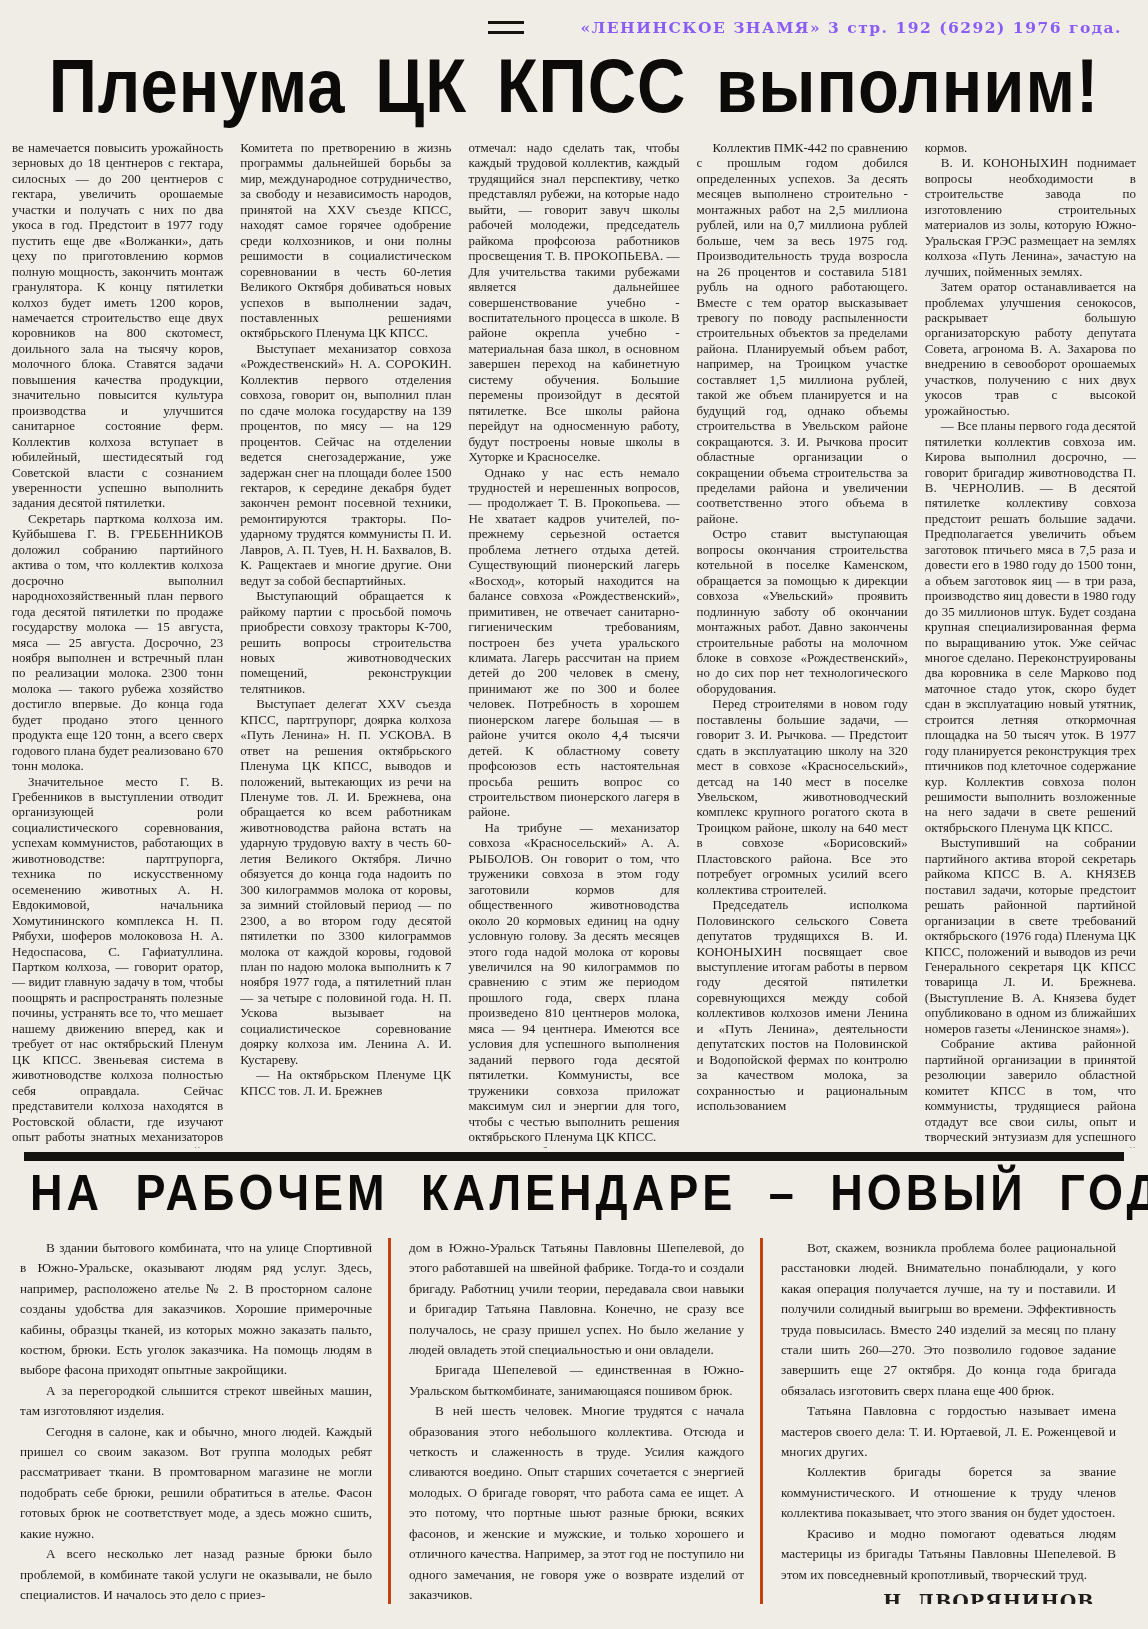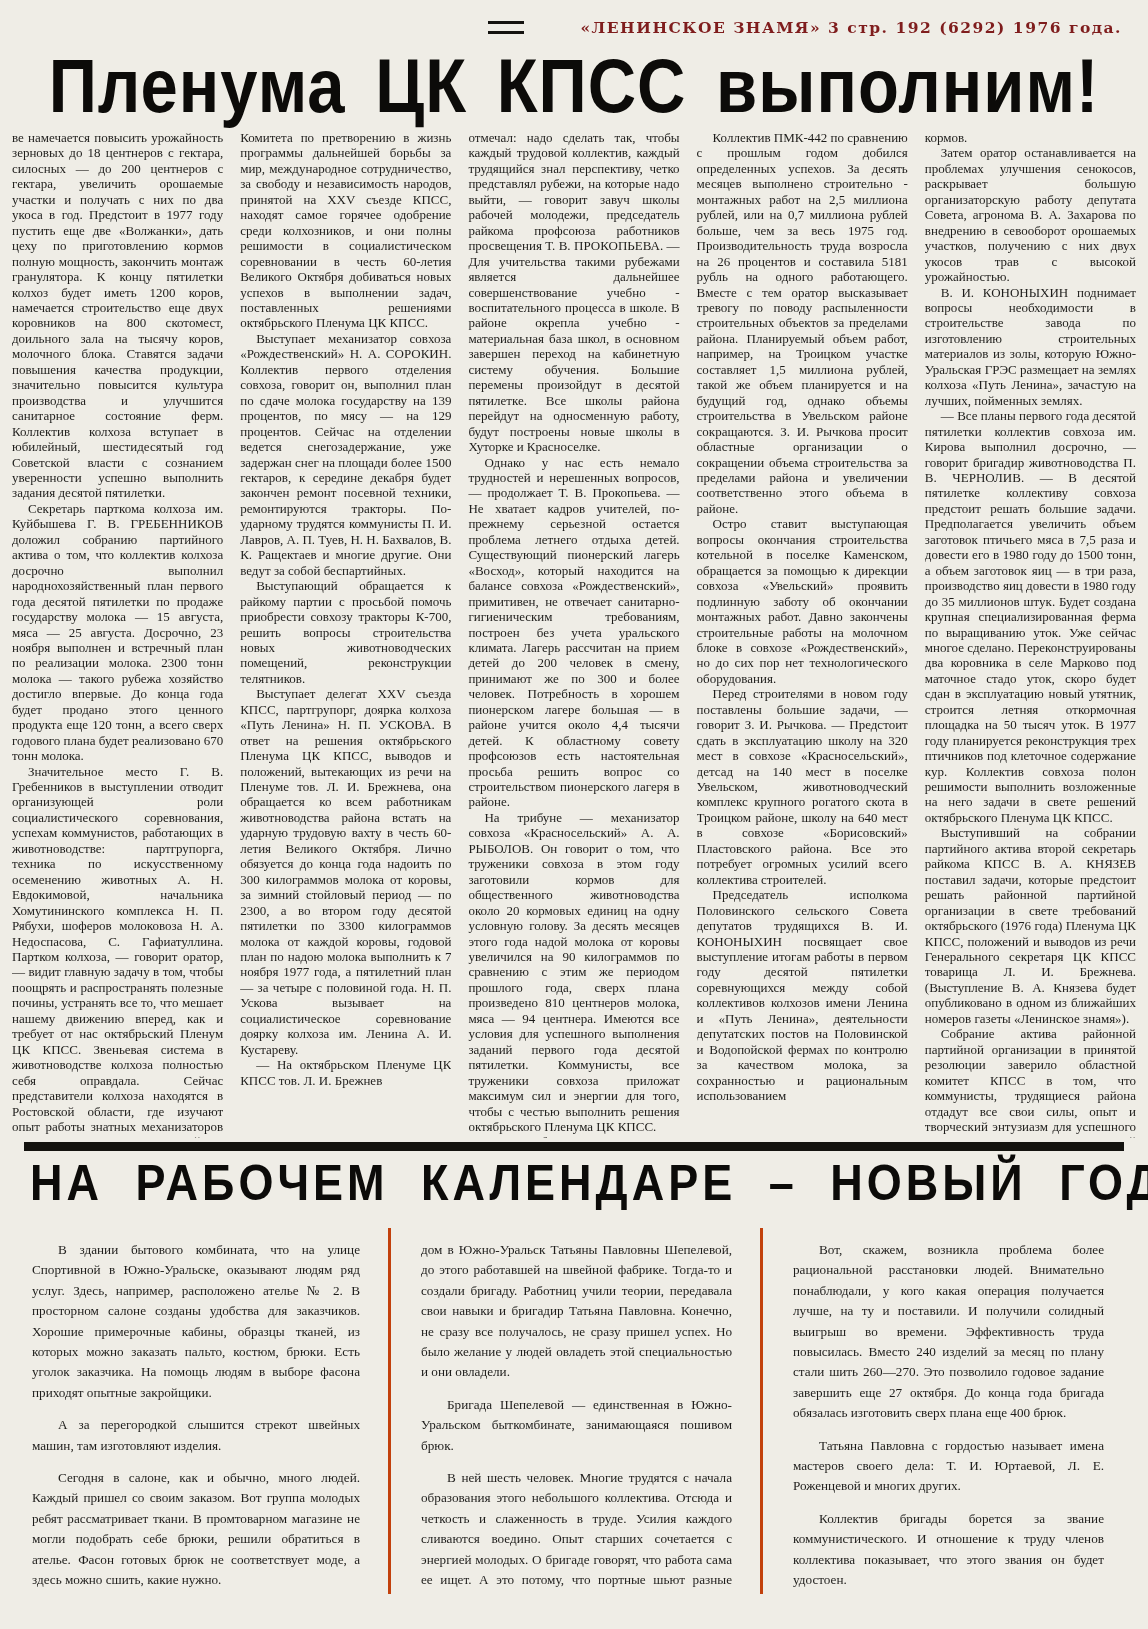--- a/index.html
+++ b/index.html
@@ -16,35 +16,35 @@
   .masthead{
     display:flex;justify-content:flex-end;align-items:center;
     padding:14px 26px 0 0;height:26px;
   }
   .double-rule{
     width:36px;height:7px;margin-right:56px;
     border-top:3px solid #14130f;border-bottom:3px solid #14130f;
   }
   .masthead-text{
     font-family:"DejaVu Serif","Liberation Serif",serif;
-    font-weight:bold;font-size:15.5px;letter-spacing:1.5px;color:#7f1d1d;
+    font-weight:bold;font-size:15.5px;letter-spacing:1.5px;color:#8b5cf6;
   }
   
   .lead-headline{
     margin:2px 20px 0;
     font-family:"Liberation Sans","DejaVu Sans",sans-serif;
     font-weight:bold;font-size:67px;line-height:76px;
     letter-spacing:1px;word-spacing:10px;
     color:#0c0b09;text-align:center;
     transform:scaleY(1.14);transform-origin:center top;
     white-space:nowrap;
   }
   
   .upper-columns{
-    margin:12px 12px 0;
+    margin:22px 12px 0;
     height:1008px;overflow:hidden;
     display:grid;grid-template-columns:repeat(5,1fr);column-gap:17px;
   }
   .news-col{overflow:hidden;}
   .news-col p{
     margin:0;padding:0;
     font-size:13px;line-height:15.45px;
     text-align:justify;
   }
   .news-col p.ind{text-indent:16px;}
@@ -61,21 +61,21 @@
   }
   
   .lower-columns{
     margin:22px 16px 0;
     height:366px;overflow:hidden;
     display:grid;grid-template-columns:1fr 1fr 1fr;
   }
   .lower-col{overflow:hidden;padding:0 16px 0 4px;}
   .lower-col + .lower-col{border-left:3px solid #c2410c;padding-left:18px;}
   .lower-col p{
-    margin:12px;padding:0;
+    margin:0;padding:0;
     font-size:13.2px;line-height:20.4px;
     text-align:justify;
   }
   .lower-col p.ind{text-indent:26px;}
   .signature{
     margin-top:4px;text-align:right;padding-right:14px;
     font-family:"DejaVu Serif","Liberation Serif",serif;
   }
   .signature .author{font-weight:bold;font-size:19px;line-height:24px;letter-spacing:1px;}
 </style>
@@ -117,22 +117,22 @@
 
     <div class="news-col">
       <p class="ind">Коллектив ПМК-442 по сравнению с прошлым годом добился определенных успехов. За десять месяцев выполнено строительно - монтажных работ на 2,5 миллиона рублей, или на 0,7 миллиона рублей больше, чем за весь 1975 год. Производительность труда возросла на 26 процентов и составила 5181 рубль на одного работающего. Вместе с тем оратор высказывает тревогу по поводу распыленности строительных объектов за пределами района. Планируемый объем работ, например, на Троицком участке составляет 1,5 миллиона рублей, такой же объем планируется и на будущий год, однако объемы строительства в Увельском районе сокращаются. З. И. Рычкова просит областные организации о сокращении объема строительства за пределами района и увеличении соответственно этого объема в районе.</p>
       <p class="ind">Остро ставит выступающая вопросы окончания строительства котельной в поселке Каменском, обращается за помощью к дирекции совхоза «Увельский» проявить подлинную заботу об окончании монтажных работ. Давно закончены строительные работы на молочном блоке в совхозе «Рождественский», но до сих пор нет технологического оборудования.</p>
       <p class="ind">Перед строителями в новом году поставлены большие задачи, — говорит З. И. Рычкова. — Предстоит сдать в эксплуатацию школу на 320 мест в совхозе «Красносельский», детсад на 140 мест в поселке Увельском, животноводческий комплекс крупного рогатого скота в Троицком районе, школу на 640 мест в совхозе «Борисовский» Пластовского района. Все это потребует огромных усилий всего коллектива строителей.</p>
       <p class="ind">Председатель исполкома Половинского сельского Совета депутатов трудящихся В. И. КОНОНЫХИН посвящает свое выступление итогам работы в первом году десятой пятилетки соревнующихся между собой коллективов колхозов имени Ленина и «Путь Ленина», деятельности депутатских постов на Половинской и Водопойской фермах по контролю за качеством молока, за сохранностью и рациональным использованием</p>
     </div>
 
     <div class="news-col">
       <p>кормов.</p>
+      <p class="ind">В. И. КОНОНЫХИН поднимает вопросы необходимости в строительстве завода по изготовлению строительных материалов из золы, которую Южно-Уральская ГРЭС размещает на землях колхоза «Путь Ленина», зачастую на лучших, пойменных землях.</p>
       <p class="ind">Затем оратор останавливается на проблемах улучшения сенокосов, раскрывает большую организаторскую работу депутата Совета, агронома В. А. Захарова по внедрению в севооборот орошаемых участков, получению с них двух укосов трав с высокой урожайностью.</p>
-      <p class="ind">В. И. КОНОНЫХИН поднимает вопросы необходимости в строительстве завода по изготовлению строительных материалов из золы, которую Южно-Уральская ГРЭС размещает на землях колхоза «Путь Ленина», зачастую на лучших, пойменных землях.</p>
       <p class="ind">— Все планы первого года десятой пятилетки коллектив совхоза им. Кирова выполнил досрочно, — говорит бригадир животноводства П. В. ЧЕРНОЛИВ. — В десятой пятилетке коллективу совхоза предстоит решать большие задачи. Предполагается увеличить объем заготовок птичьего мяса в 7,5 раза и довести его в 1980 году до 1500 тонн, а объем заготовок яиц — в три раза, производство яиц довести в 1980 году до 35 миллионов штук. Будет создана крупная специализированная ферма по выращиванию уток. Уже сейчас многое сделано. Переконструированы два коровника в селе Марково под маточное стадо уток, скоро будет сдан в эксплуатацию новый утятник, строится летняя откормочная площадка на 50 тысяч уток. В 1977 году планируется реконструкция трех птичников под клеточное содержание кур. Коллектив совхоза полон решимости выполнить возложенные на него задачи в свете решений октябрьского Пленума ЦК КПСС.</p>
       <p class="ind">Выступивший на собрании партийного актива второй секретарь райкома КПСС В. А. КНЯЗЕВ поставил задачи, которые предстоит решать районной партийной организации в свете требований октябрьского (1976 года) Пленума ЦК КПСС, положений и выводов из речи Генерального секретаря ЦК КПСС товарища Л. И. Брежнева. (Выступление В. А. Князева будет опубликовано в одном из ближайших номеров газеты «Ленинское знамя»).</p>
       <p class="ind">Собрание актива районной партийной организации в принятой резолюции заверило областной комитет КПСС в том, что коммунисты, трудящиеся района отдадут все свои силы, опыт и творческий энтузиазм для успешного претворения в жизнь решений октябрьского Пленума ЦК КПСС.</p>
     </div>
 
   </div>
 
   <div class="section-bar"></div>
 
   <div class="section-headline">НА РАБОЧЕМ КАЛЕНДАРЕ – НОВЫЙ ГОД</div>

